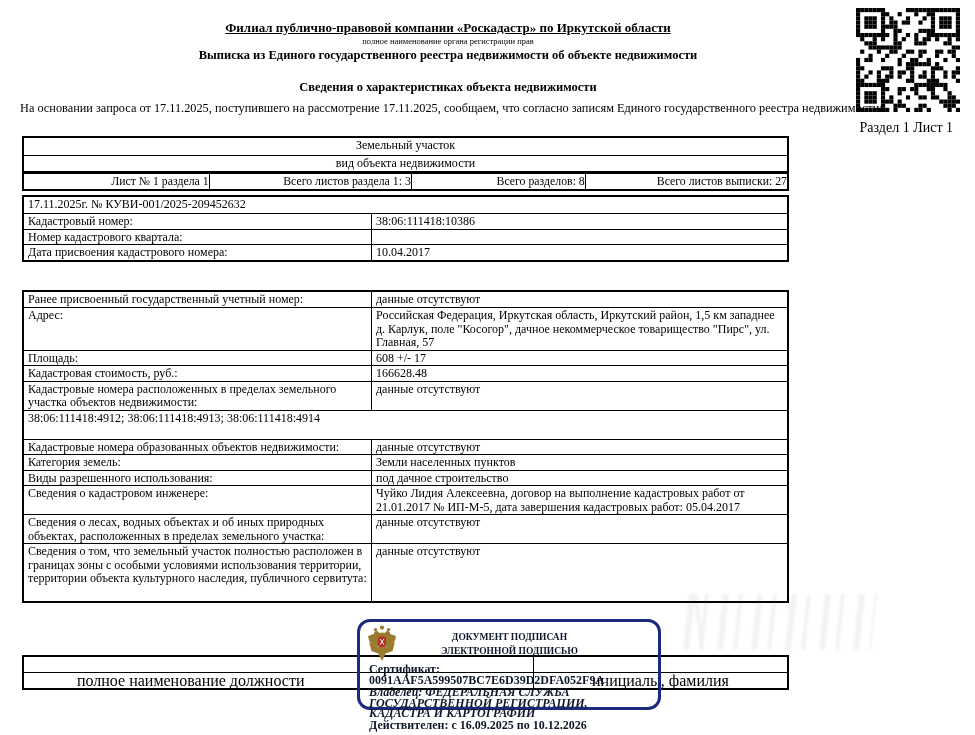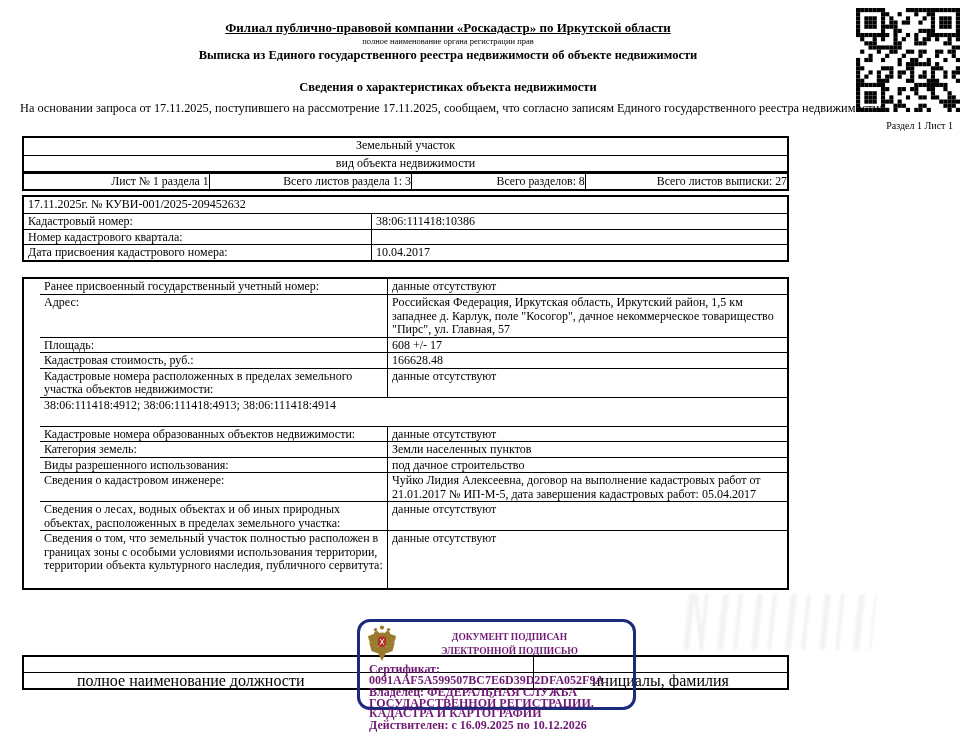--- a/index.html
+++ b/index.html
@@ -8,21 +8,21 @@
     font-family:"Liberation Serif","DejaVu Serif",serif; color:#000;
     overflow:hidden; margin:0 auto;
   }
   
   .hdr-center{position:absolute; left:22px; width:852px; text-align:center;}
   .org-name{top:20px; font-size:13px; font-weight:bold; text-decoration:underline;}
   .org-caption{top:36px; font-size:8.5px;}
   .doc-title{top:48px; font-size:12.5px; font-weight:bold;}
   .section-title{top:80px; font-size:12.5px; font-weight:bold;}
   .request-line{position:absolute; left:20px; top:101px; width:938px; font-size:12.3px;}
-  .section-sheet{position:absolute; right:22px; top:120px; font-size:10px;}
+  .section-sheet{position:absolute; right:22px; top:120px; font-size:14px;}
   
   .qr{position:absolute; left:856px; top:8px; width:104px; height:104px;}
   
   .tbl{position:absolute; left:22px; width:767px; border:2px solid #000; box-sizing:border-box; background:#fff;}
   .trow{display:flex; border-top:1px solid #000; box-sizing:border-box;}
   .trow:first-child{border-top:none;}
   .tc{box-sizing:border-box; padding:1px 4px 0 4px; font-size:12px; line-height:13.5px;}
   .tc.lab{width:348px; flex:none; border-right:1px solid #000;}
   .tc.val{flex:1;}
   .tc.full{flex:1;}
@@ -34,40 +34,40 @@
   .kind-row2{min-height:13px; font-size:9.5px; line-height:11px;}
   
   .tbl-sheets{top:172px;}
   .sheets-cell{flex:1; box-sizing:border-box; border-left:1px solid #000; text-align:right;
                font-size:11.8px; line-height:13px; padding-top:1px; min-height:15px;}
   .sheets-cell:first-child{border-left:none;}
   .sc1{flex:0 0 24.2%;} .sc2{flex:0 0 26.5%;} .sc3{flex:0 0 22.8%;} .sc4{flex:1;}
   
   .tbl-request{top:195px;}
   
-  .tbl-details{top:277px;padding-left:16px;}
+  .tbl-details{top:290px;}
   
   .tbl-sign{top:655px; border-width:2px;}
   .sign-cell{box-sizing:border-box; border-left:1px solid #000; text-align:center;
              font-size:16px; line-height:14px; padding-top:1px;}
   .sign-cell:first-child{border-left:none;}
   .sgc1{flex:0 0 43.7%;} .sgc2{flex:0 0 23%;} .sgc3{flex:1;}
   .sign-row-empty{min-height:15px;}
   .sign-row-labels{min-height:15px;}
   
-  .stamp{position:absolute; left:357px; top:619px; width:279px; height:91px;
+  .stamp{position:absolute; left:357px; top:619px; width:304px; height:91px;
          border:3px solid #1b2a7c; border-radius:13px; box-sizing:border-box;
-         color:#701a75; background:transparent; z-index:5;}
+         color:#0f172a; background:transparent; z-index:5;}
   .stamp-emblem{position:absolute; left:6px; top:3px; width:32px; height:38px;}
   .stamp-titles{position:absolute; left:42px; top:8px; width:215px; text-align:center;
                 font-size:9.5px; font-weight:bold; line-height:14px;}
   .stamp-details{position:absolute; left:9px; top:42px; width:250px;
                  font-size:12px; font-weight:bold; line-height:10.5px;}
   .stamp-cert{margin-bottom:2px;}
-  .stamp-owner{margin-bottom:1px;}
+  .stamp-owner{margin-bottom:1px;font-style:italic;}
   
   .watermark{position:absolute; left:676px; top:594px; width:198px; height:56px;
              opacity:0.07; filter:blur(1.2px); transform:skewX(-6deg); pointer-events:none;
              background:
                linear-gradient(78deg, transparent 46%, #444 47%, #444 52%, transparent 53%) 0 0/46px 56px no-repeat,
                repeating-linear-gradient(90deg, transparent 0 10px, #555 10px 16px, transparent 16px 26px, #555 26px 30px, transparent 30px 34px);}
 </style>
 </head>
 <body>
 

